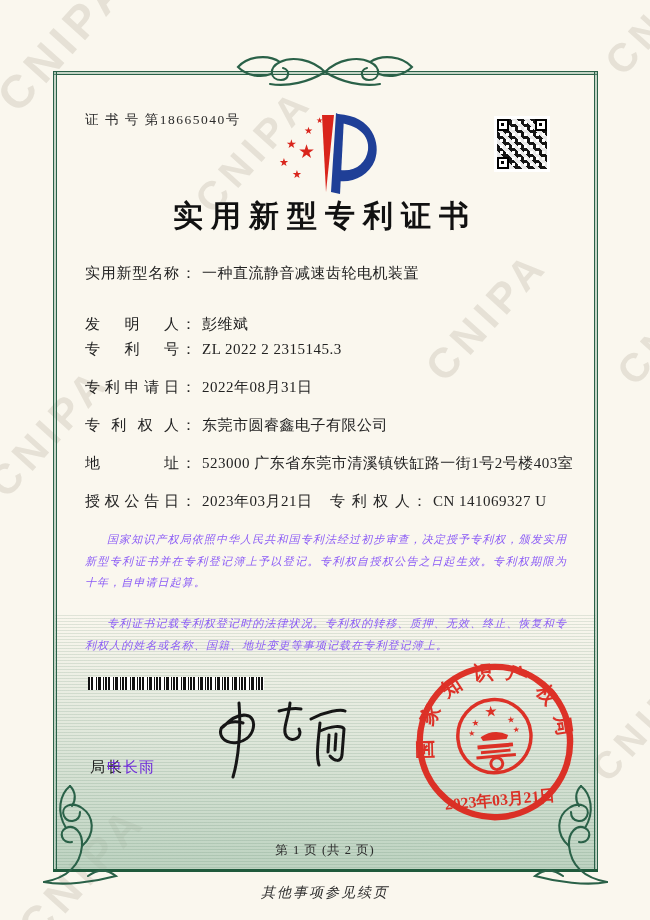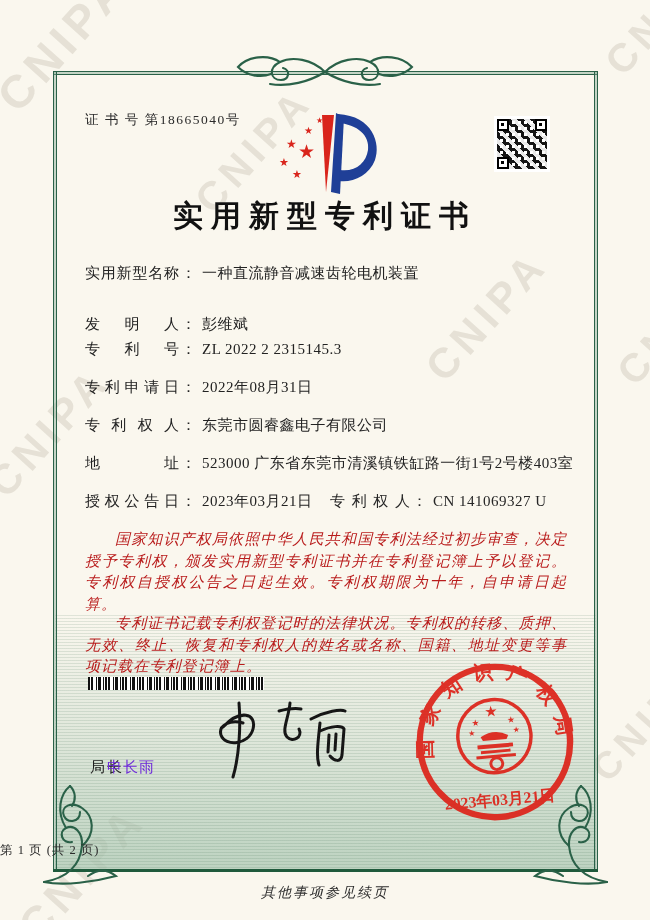--- a/index.html
+++ b/index.html
@@ -86,42 +86,42 @@
   .colon{display:inline-block;margin:0 6px 0 2px;}
   .fvalue{letter-spacing:0.5px;}
   .r0{top:264px;} .r1{top:315px;} .r2{top:340px;} .r3{top:378px;}
   .r4{top:416px;} .r5{top:454px;} .r6{top:492px;}
   .grant-no{left:330px;top:492px;font-size:15px;white-space:nowrap;}
   .glabel{display:inline-block;width:80px;text-align:justify;text-align-last:justify;vertical-align:top;}
 
   
   .para{
     left:85px;width:482px;
-    font-size:15px;line-height:21.5px;letter-spacing:1.1px;
-    font-style:italic;color:#b91c1c;
+    font-size:11px;line-height:21.5px;letter-spacing:1.1px;
+    font-style:italic;color:#8b5cf6;
     text-indent:2em;text-align:justify;
   }
   .p0{top:529px;}
   .p1{top:594px;margin-top:19px;}
 
   
   .barcode{
     left:88px;top:677px;width:176px;height:13px;
     background:repeating-linear-gradient(90deg,
       #111 0 2px,#fff 2px 3px,#111 3px 5px,#fff 5px 8px,
       #111 8px 9px,#fff 9px 10px,#111 10px 13px,#fff 13px 15px,
       #111 15px 16px,#fff 16px 17px);
   }
   .signer-title{left:90px;top:730px;font-size:15px;letter-spacing:2px;color:#1c1c1c;margin-top:28px;}
   .signer-name{left:107px;top:758px;font-size:15px;letter-spacing:1px;color:#6d28d9;}
   .sig{left:195px;top:697px;}
 
   .seal{left:406px;top:655px;transform:rotate(-5deg);}
 
-  .page-info{left:0;right:0;top:842px;font-size:12.5px;color:#2b2b2b;letter-spacing:1px;}
+  .page-info{left:0;right:0;top:842px;text-align:center;font-size:12.5px;color:#2b2b2b;letter-spacing:1px;}
   .cont-note{left:0;right:0;top:884px;text-align:center;font-size:14px;font-style:italic;letter-spacing:2px;color:#2e2e2e;}
 </style>
 </head>
 <body>
 
 <div class="page">
 
   <div class="wm wm1">CNIPA</div>
   <div class="wm wm2">CNIPA</div>
   <div class="wm wm3">CNIPA</div>

